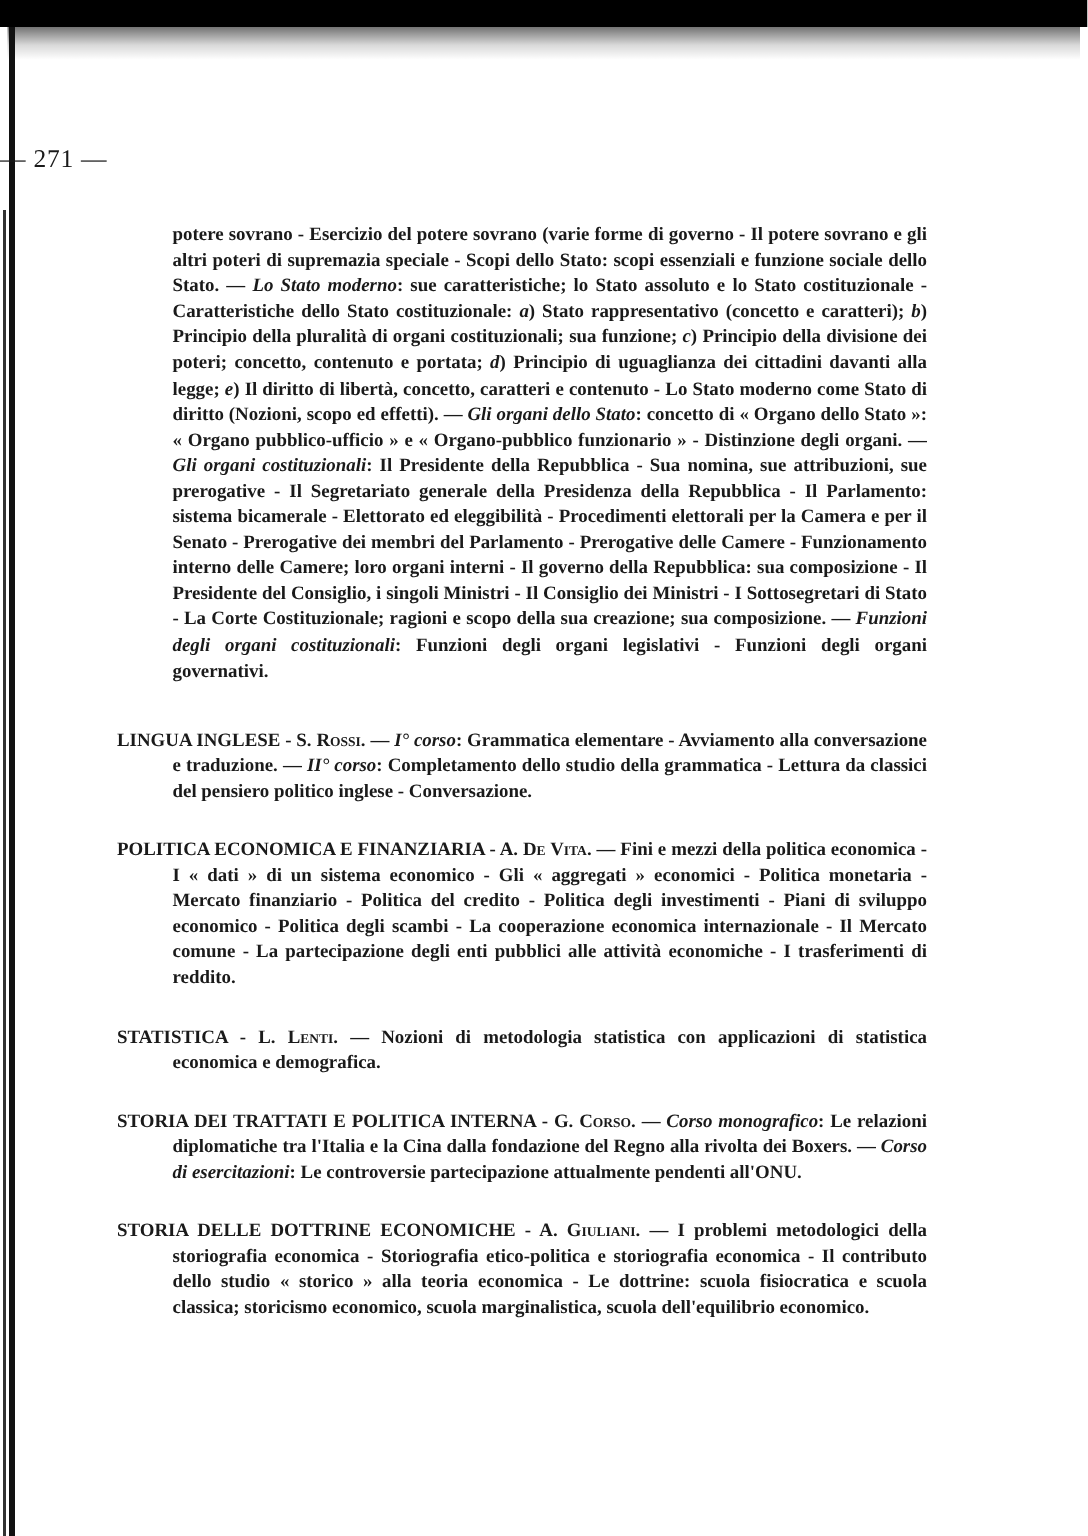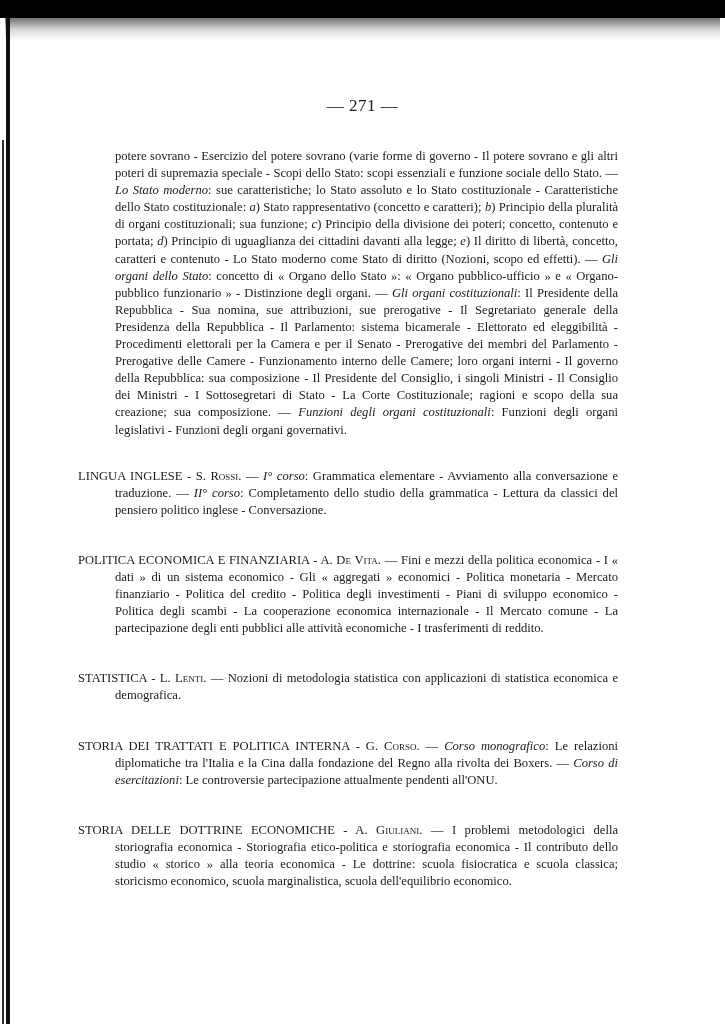--- a/index.html
+++ b/index.html
@@ -14,30 +14,30 @@
     position: absolute; left: 5px; top: 18px; width: 715px; height: 22px;
     background: linear-gradient(to bottom, rgba(0,0,0,0.55), rgba(0,0,0,0.15) 55%, rgba(0,0,0,0));
   }
   .scan-left {
     position: absolute; left: 6px; top: 18px; width: 4px; height: 1006px; background: #111;
   }
   .scan-left2 {
     position: absolute; left: 2px; top: 140px; width: 2px; height: 884px; background: #333;
   }
   .page-number {
-    position: absolute; top: 96px; left: 0; width: 725px; text-align: center;
+    position: absolute; top: 96px; left: 0; width: 725px; 
     font-size: 17px; letter-spacing: 0.5px;
   }
   .content {
     position: absolute; left: 78px; top: 148px; width: 540px;
-    font-size: 12.6px; line-height: 17.1px; text-align: justify;
+    font-size: 12.6px; line-height: 17.1px; text-align: justify; font-weight: bold;
   }
   .cont-para { padding-left: 37px; }
   .entry { margin-top: 29px; padding-left: 37px; text-indent: -37px; }
-  .entry + .entry { margin-top: 33px; }
+  .entry + .entry { margin-top: 22px; }
   .sc { font-variant: small-caps; }
   i { font-style: italic; }
 </style>
 </head>
 <body>
 
 <div class="scan-top"></div>
 <div class="scan-noise"></div>
 <div class="scan-left"></div>
 <div class="scan-left2"></div>

